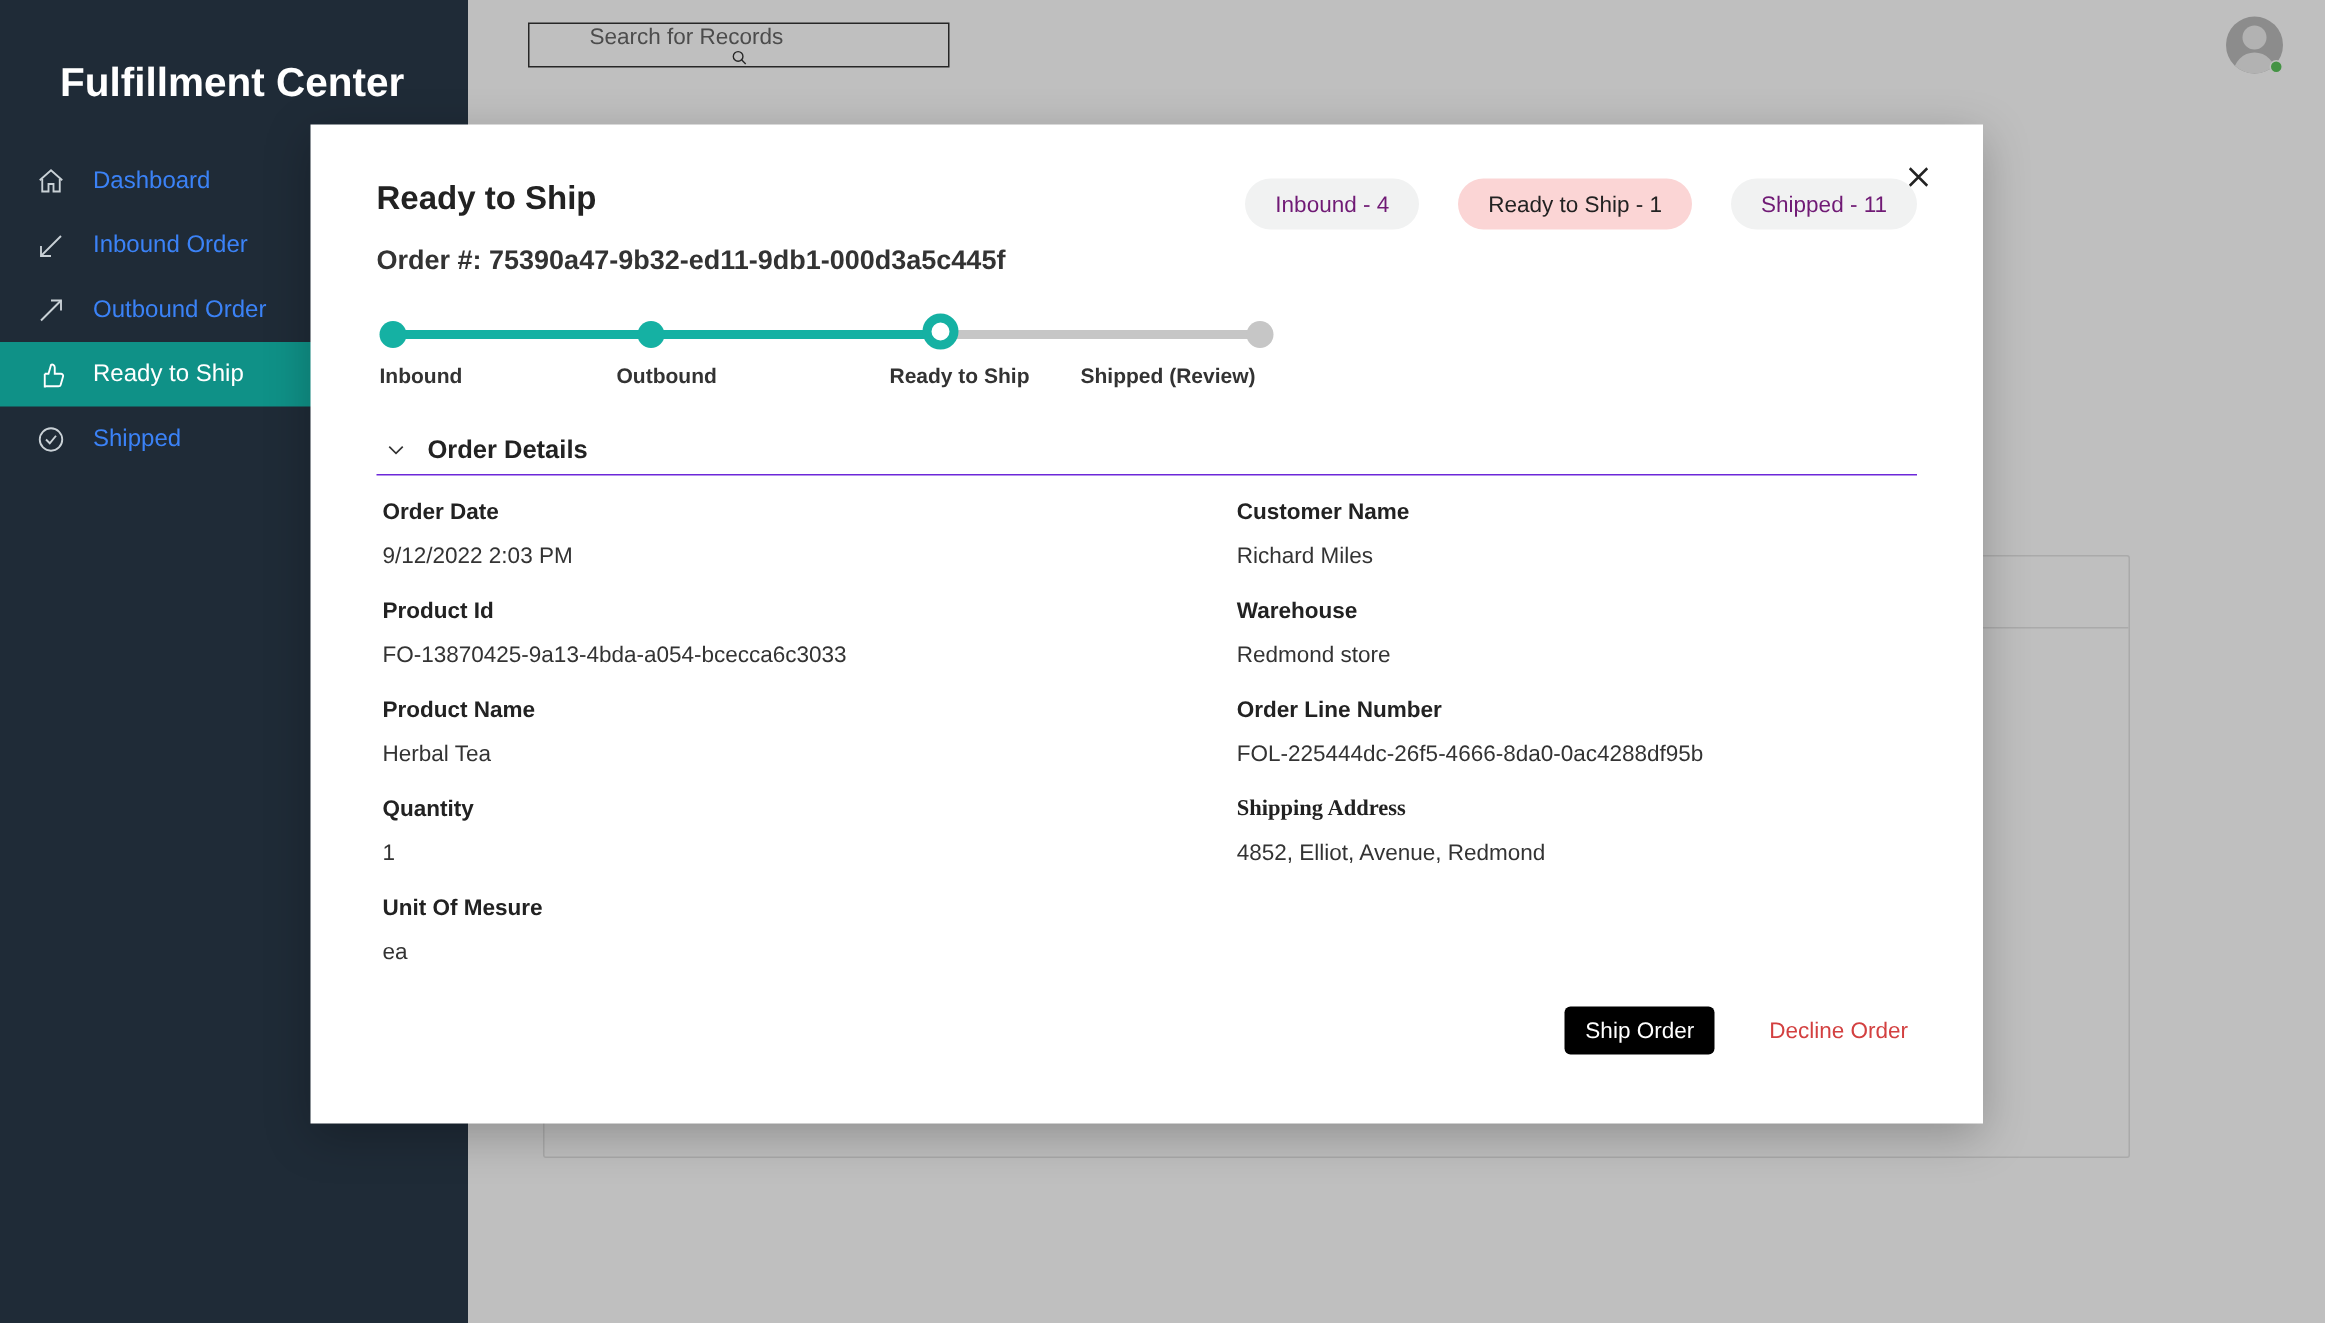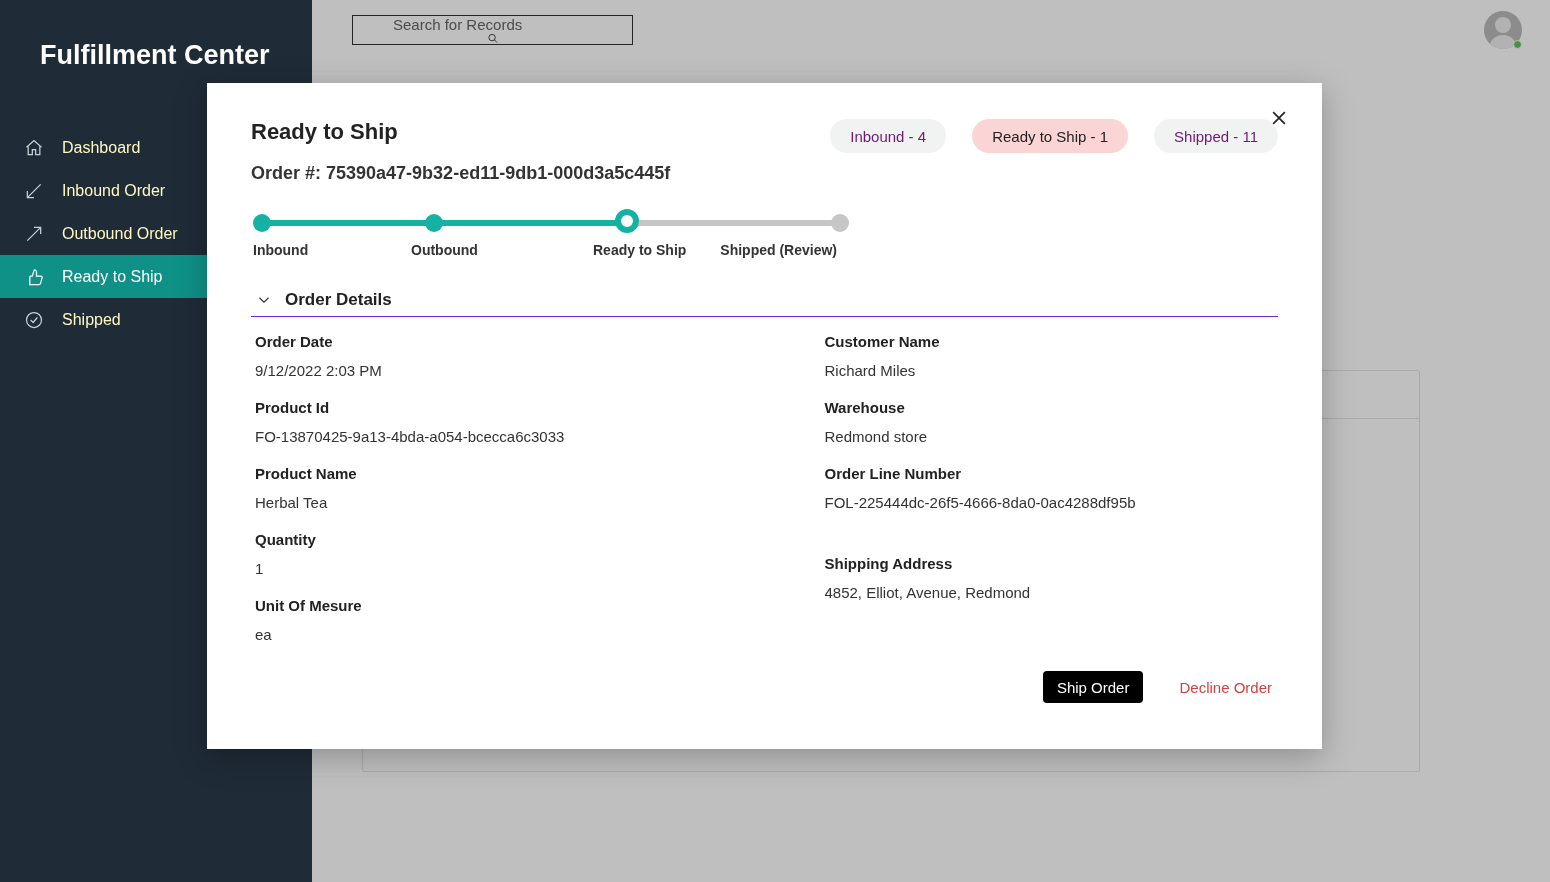--- a/index.html
+++ b/index.html
@@ -1,23 +1,23 @@
 <!DOCTYPE html>
 <html><head>
 <meta charset="utf-8">
 <style>
   * { box-sizing: border-box; margin: 0; padding: 0; }
   html, body { width: 1550px; height: 882px; font-family: "Segoe UI", Arial, sans-serif; overflow: hidden; }
   body { display: flex; position: relative; }
 
   
-  .sidebar { width: 312px; height: 100%; background: #1f2b37; color: #c9d1d6; display: flex; flex-direction: column; gap: 27px; }
+  .sidebar { width: 312px; height: 100%; background: #1f2b37; color: #c9d1d6; display: flex; flex-direction: column; }
   .sidebar .brand { font-size: 27px; font-weight: 700; color: #fff; padding: 40px 40px 28px 40px; }
   .nav { list-style: none; }
-  .nav-item { display: flex; align-items: center; gap: 18px; height: 43px; padding: 0 24px; font-size: 16px; color: #fef9c3; cursor: pointer; }
+  .nav-item { display: flex; align-items: center; gap: 18px; height: 43px; padding: 0 24px; font-size: 16px; color: #3b82f6; cursor: pointer; }
   .nav-item svg { width: 20px; height: 20px; fill: none; stroke: #c9d1d6; stroke-width: 1.5; flex-shrink: 0; }
   .nav-item.active { background: #0f9187; color: #fff; }
   .nav-item.active svg { stroke: #fff; }
 
   
   .main { flex: 1; position: relative; background: #fff; display: flex; flex-direction: column; }
   .topbar { height: 60px; display: flex; align-items: center; padding: 0 28px 0 40px; }
   .search-wrap { position: relative; width: 281px; height: 30px; border: 1px solid #333; display: flex; align-items: center; padding: 0 10px; flex-direction: column; }
   .search-input { border: none; outline: none; flex: 1; font-size: 15px; background: transparent; }
   .search-input::placeholder { color: #666; }
@@ -221,21 +221,21 @@
     <div class="col">
       <div class="field-label">Customer Name</div>
       <div class="field-value">Richard Miles</div>
 
       <div class="field-label">Warehouse</div>
       <div class="field-value">Redmond store</div>
 
       <div class="field-label">Order Line Number</div>
       <div class="field-value">FOL-225444dc-26f5-4666-8da0-0ac4288df95b</div>
 
-      <div class="field-label" style="margin-top:40px;">Shipping Address</div>
+      <div class="field-label" style="margin-top:16px;font-family:Liberation Serif, serif;">Shipping Address</div>
       <div class="field-value">4852, Elliot, Avenue, Redmond</div>
     </div>
   </div>
 
   <div class="modal-footer">
     <button class="btn-primary"><span>Ship Order</span></button>
     <button class="btn-link-danger"><span>Decline Order</span></button>
   </div>
 </div>
 

